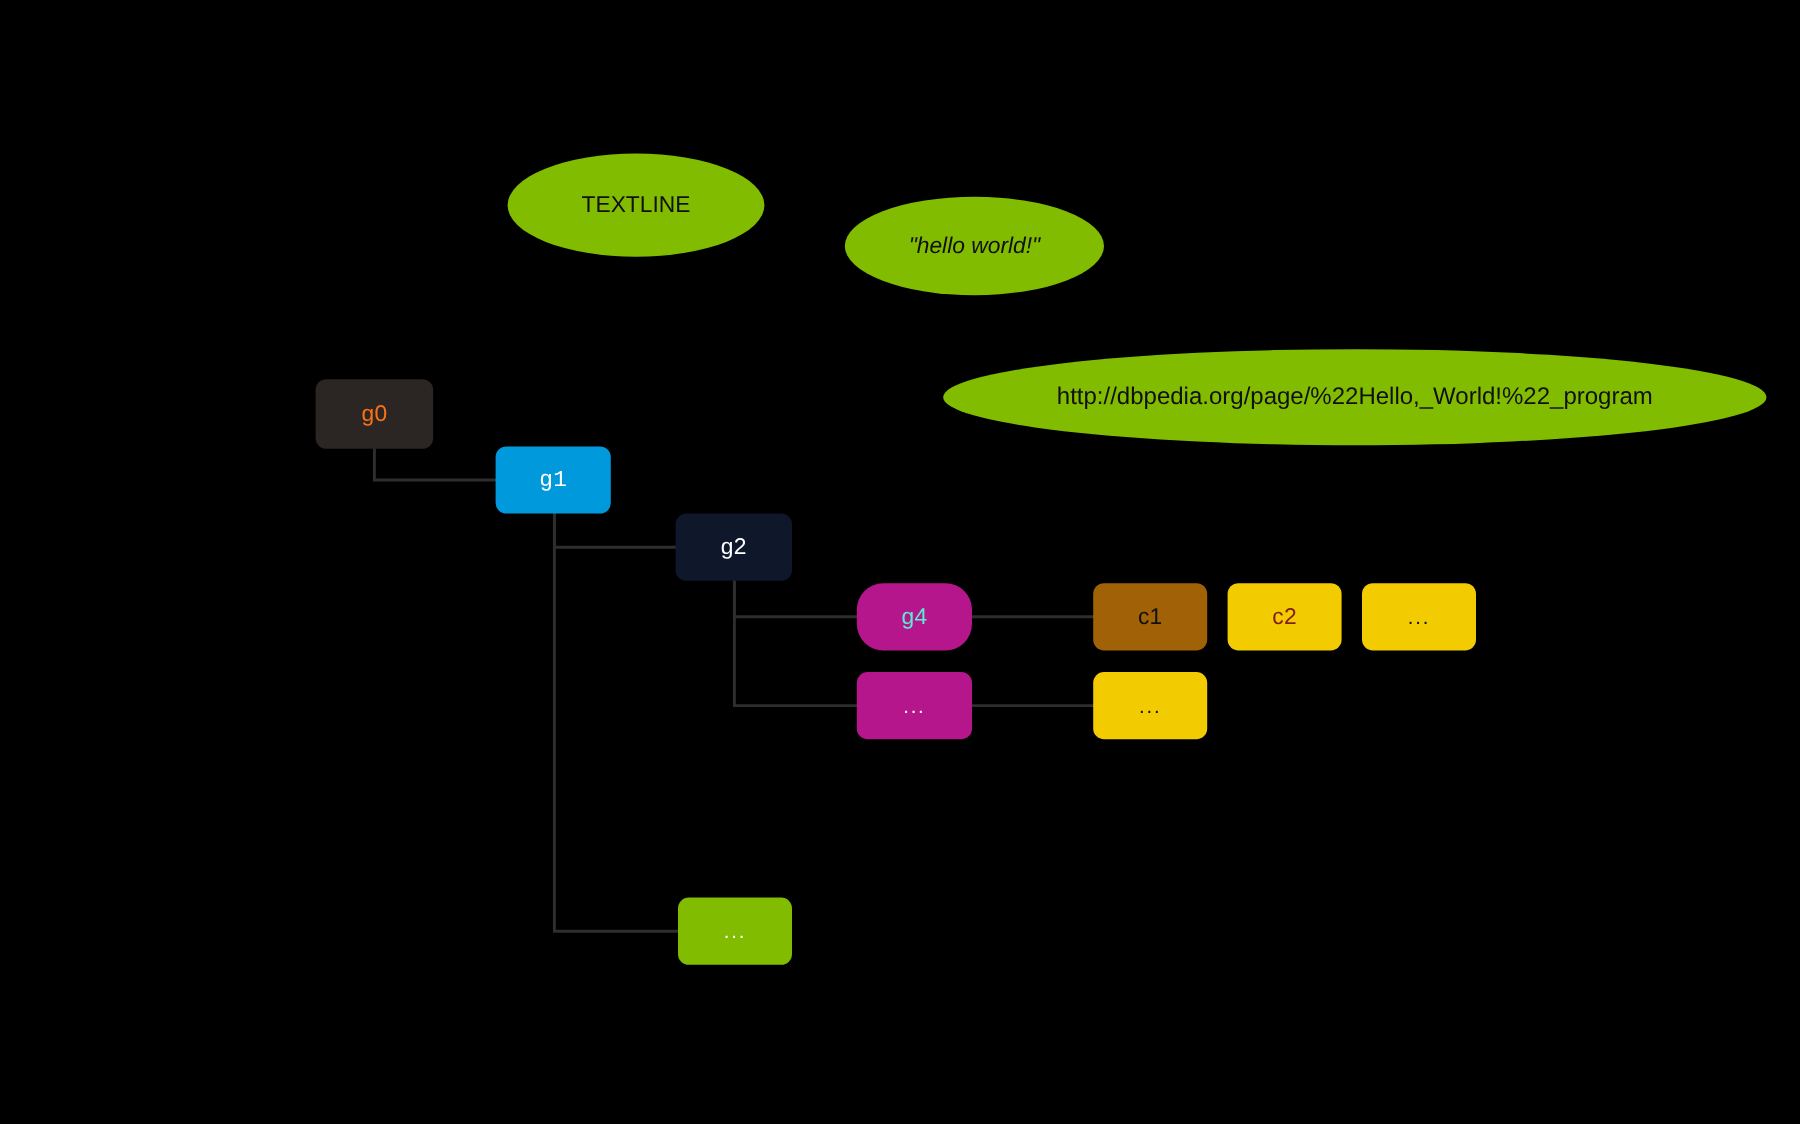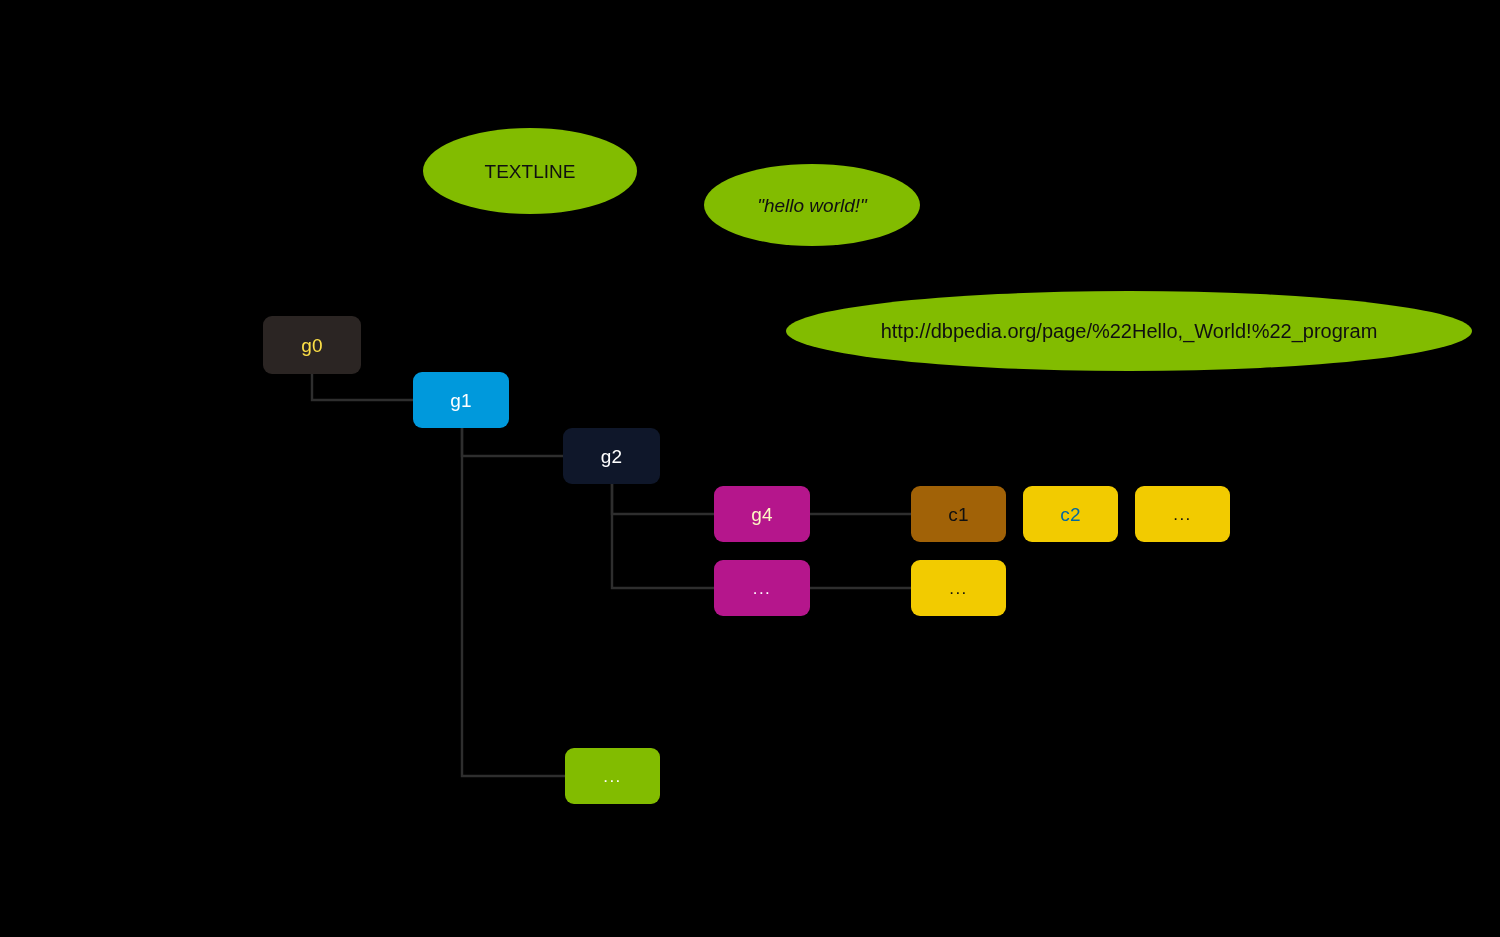--- a/index.html
+++ b/index.html
@@ -75,25 +75,25 @@
       <polyline points="810,514 911,514" fill="none" stroke="#2E2E2E" stroke-width="2.4" stroke-linecap="square" stroke-linejoin="miter"></polyline>
       <polyline points="810,588 911,588" fill="none" stroke="#2E2E2E" stroke-width="2.4" stroke-linecap="square" stroke-linejoin="miter"></polyline>
     </svg>
 
   <div id="ellipse-layer">
       <div class="ellipse" style="left: 423px; top: 128px; width: 214px; height: 86px; background: rgb(130, 188, 0);">TEXTLINE</div>
       <div class="ellipse italic" style="left: 704px; top: 164px; width: 216px; height: 82px; background: rgb(130, 188, 0);">"hello world!"</div>
       <div class="ellipse url" style="left: 786px; top: 291px; width: 686px; height: 80px; background: rgb(130, 188, 0);">http://dbpedia.org/page/%22Hello,_World!%22_program</div>
     </div>
   <div id="node-layer">
-      <div class="node" style="left: 263px; top: 316px; width: 98px; height: 58px; background: rgb(43, 37, 35); color: #fde047; text-align: center;">g0</div>
-      <div class="node" style="left: 413px; top: 372px; width: 96px; height: 56px; background: rgb(0, 153, 220); color: rgb(255, 255, 255);">g1</div>
+      <div class="node" style="left: 263px; top: 316px; width: 98px; height: 58px; background: rgb(43, 37, 35); color: #f97316; text-align: center;">g0</div>
+      <div class="node" style="left: 413px; top: 372px; width: 96px; height: 56px; background: rgb(0, 153, 220); color: rgb(255, 255, 255); font-family: Liberation Mono, monospace;">g1</div>
       <div class="node" style="left: 563px; top: 428px; width: 97px; height: 56px; background: #0f172a; color: rgb(255, 255, 255);">g2</div>
       <div class="node ellipsis-label" style="left: 565px; top: 748px; width: 95px; height: 56px; background: rgb(130, 188, 0); color: rgb(255, 255, 255);">...</div>
-      <div class="node" style="left: 714px; top: 486px; width: 96px; height: 56px; background: rgb(181, 22, 140); color: #fef9c3;">g4</div>
+      <div class="node" style="left: 714px; top: 486px; width: 96px; height: 56px; background: rgb(181, 22, 140); color: #5eead4; border-radius: 22px;">g4</div>
       <div class="node ellipsis-label" style="left: 714px; top: 560px; width: 96px; height: 56px; background: rgb(181, 22, 140); color: rgb(255, 255, 255);">...</div>
       <div class="node" style="left: 911px; top: 486px; width: 95px; height: 56px; background: #a16207; color: rgb(16, 16, 16);">c1</div>
-      <div class="node" style="left: 1023px; top: 486px; width: 95px; height: 56px; background: rgb(242, 203, 0); color: #0369a1;">c2</div>
+      <div class="node" style="left: 1023px; top: 486px; width: 95px; height: 56px; background: rgb(242, 203, 0); color: #7f1d1d;">c2</div>
       <div class="node ellipsis-label" style="left: 1135px; top: 486px; width: 95px; height: 56px; background: rgb(242, 203, 0); color: rgb(16, 16, 16);">...</div>
       <div class="node ellipsis-label" style="left: 911px; top: 560px; width: 95px; height: 56px; background: rgb(242, 203, 0); color: rgb(16, 16, 16);">...</div>
     </div>
 
 </div>
 
 </body></html>

